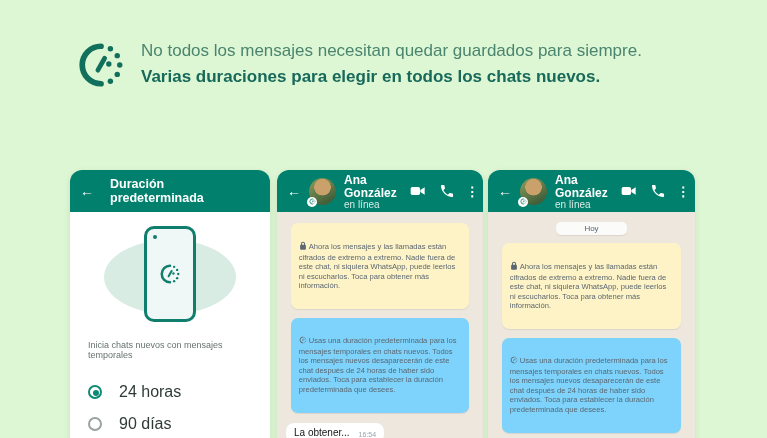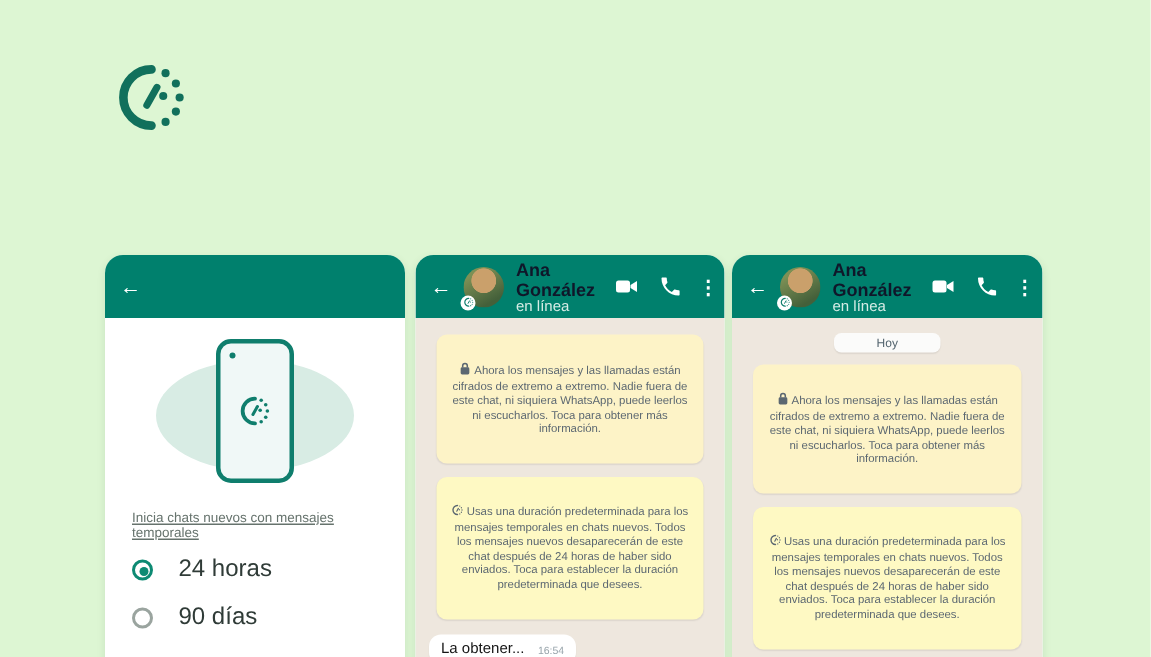--- a/index.html
+++ b/index.html
@@ -26,48 +26,48 @@
   
   .s-title { color:#fff; font-size:12.5px; font-weight:bold; margin-left:8px; }
   .s-body { background:#fff; flex:1; }
   .illus { position:relative; height:104px; margin-top:10px; }
   .blob { position:absolute; left:50%; top:18px; transform:translateX(-50%); width:132px; height:74px;
           background:#d8ece4; border-radius:50%; }
   .mini-phone { position:absolute; left:50%; top:4px; transform:translateX(-50%); width:52px; height:96px;
           border:3px solid #0f7e6d; border-radius:10px; background:#f0f8f7; }
   .cam { position:absolute; left:6px; top:6px; width:4px; height:4px; border-radius:50%; background:#0f7e6d; }
   .mini-timer { position:absolute; left:50%; top:50%; transform:translate(-50%,-50%); width:22px; height:22px; }
-  .s-label { margin:14px 18px 4px 18px; font-size:9px; color:#66736d;text-decoration:underline; }
+  .s-label { margin:14px 18px 16px 18px; font-size:9px; color:#66736d; }
   .opt { display:flex; align-items:center; gap:17px; padding:7px 18px; cursor:pointer; }
   .radio { width:14px; height:14px; border-radius:50%; border:2px solid #9aa49f; position:relative; flex:0 0 auto; background:#fff; }
   .radio.selected { border-color:#0d8a73; }
   .radio.selected::after { content:""; position:absolute; left:3px; top:3px; width:6px; height:6px; border-radius:50%; background:#0d8a73; }
   .opt-label { font-size:16px; color:#2f3b37; }
 
   
   .avatar { width:27px; height:27px; border-radius:50%; position:relative; flex:0 0 auto;
             background:radial-gradient(circle at 50% 34%, #caa06b 0 36%, rgba(0,0,0,0) 38%),
                        linear-gradient(150deg,#7d9055 20%, #44603a 80%); }
   .avatar-badge { position:absolute; left:-2px; bottom:-2px; width:10px; height:10px; background:#fff;
                   border-radius:50%; display:flex; align-items:center; justify-content:center; }
   .avatar-badge svg { width:7px; height:7px; }
   .h-texts { margin-left:8px; display:flex; flex-direction:column; justify-content:center; }
-  .c-name { color:#0f172a; font-size:12px; font-weight:bold; line-height:13px; }
+  .c-name { color:#ffffff; font-size:12px; font-weight:bold; line-height:13px; }
   .c-status { color:#d6ece6; font-size:10px; line-height:9px; }
   .h-spacer { flex:1; }
   .h-icon { width:17px; height:17px; margin-left:13px; display:flex; align-items:center; justify-content:center; }
   .h-icon svg { width:16px; height:16px; fill:#fff; }
   .kebab { color:#fff; font-size:13px; font-weight:bold; margin-left:11px; letter-spacing:0; }
 
   .chat-body { flex:1; background:#eee7de; display:flex; flex-direction:column; padding:8px 9px; align-items:stretch; }
 
-  .notice { width:95%; margin:0 auto; border-radius:7px; padding:18px 8px; text-align:center;
+  .notice { width:95%; margin:0 auto; border-radius:7px; padding:18px 8px; 
             font-size:7.6px; line-height:9.6px; color:#5b6771; box-shadow:0 1px 1px rgba(0,0,0,.08); }
   .notice.yellow { background:#fdf3c7; }
-  .notice.white  { background:#fef9c3; margin-top:9px; }
+  .notice.white  { background:#7dd3fc; margin-top:9px; }
   .n-ic { display:inline-block; vertical-align:-1px; margin-right:2px; }
   .n-ic svg { width:8px; height:9px; }
 
   .date-pill { align-self:center; background:#fbfbfa; border-radius:5px; padding:2px 28px; font-size:8px;
                color:#54656f; box-shadow:0 1px 1px rgba(0,0,0,.08); margin:2px 0 8px 0; }
 
   .msg { border-radius:8px; padding:4px 8px 5px 8px; font-size:10px; color:#151515; width:fit-content;
          max-width:78%; margin-top:7px; box-shadow:0 1px 1px rgba(0,0,0,.07); }
   .msg.in  { background:#fff; align-self:flex-start; }
   .msg.out { background:#dcf8c6; align-self:flex-end; }
@@ -113,25 +113,30 @@
     </g>
   </defs>
 </svg>
 
 <div class="page">
 
   <div class="hero">
     <svg class="hero-icon" viewBox="0 0 48 48" style="color:#11705c">
         <use href="#timer-glyph"></use>
       </svg>
+    <div class="hero-text">
+      <div class="hero-line1">No todos los mensajes necesitan quedar guardados para siempre.</div>
+      <div class="hero-line2">Varias duraciones para elegir en todos los chats nuevos.</div>
+    </div>
   </div>
 
   <div class="phone settings">
     <div class="p-header">
       <span class="back">←</span>
+      <span class="s-title">Duración predeterminada</span>
     </div>
     <div class="s-body">
       <div class="illus">
         <div class="blob"></div>
         <div class="mini-phone">
           <span class="cam"></span>
           <svg class="mini-timer" viewBox="0 0 48 48" style="color:#0f7e6d">
               <use href="#timer-glyph"></use>
             </svg>
         </div>

